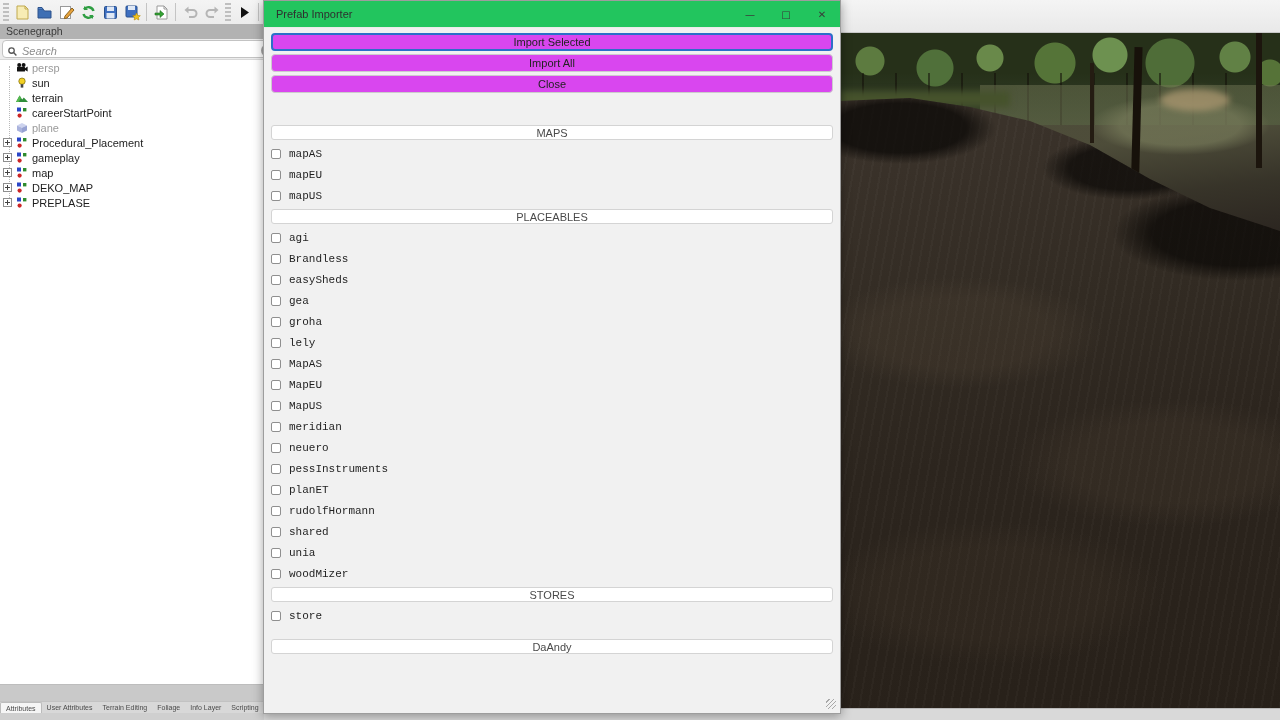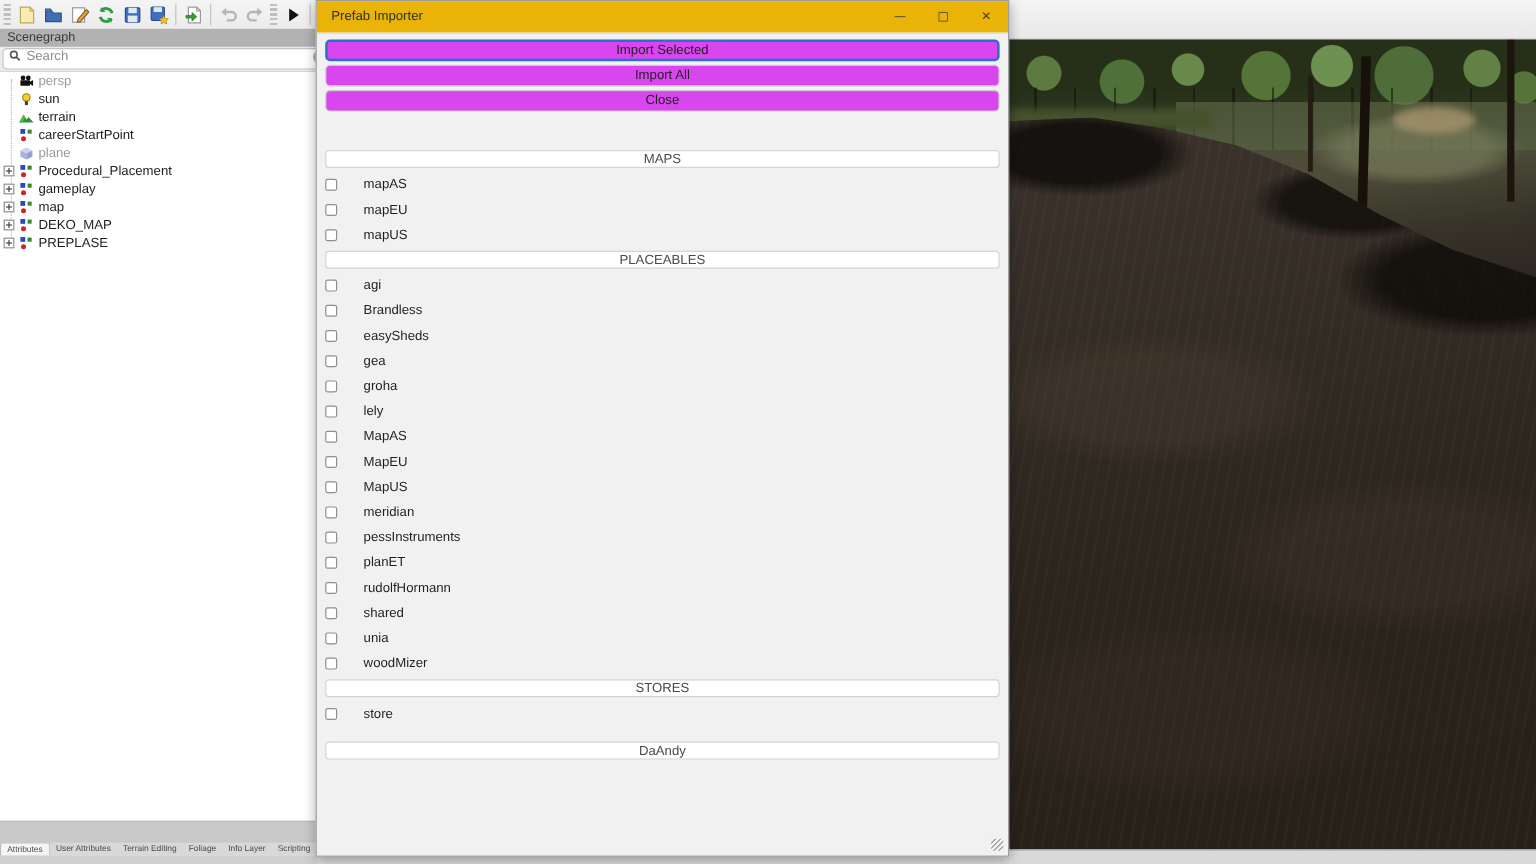--- a/index.html
+++ b/index.html
@@ -15,21 +15,21 @@
     background:repeating-linear-gradient(180deg,#bfbfbf 0 2px,transparent 2px 4px); }
   .tbtn { width:22px; height:22px; display:flex; align-items:center; justify-content:center; border-radius:3px; }
   .tsep { width:1px; height:18px; background:#c4c4c4; margin:0 3px; }
 
   
   #left-panel { position:absolute; left:0; top:24px; width:280px; bottom:0;
     background:#ececec; border-right:1px solid #c9c9c9; }
   .panel-header { height:15px; background:#b2b2b2; color:#3a3a3a; font-size:10.5px;
     line-height:15px; padding-left:6px; }
   .search-row { height:18px; margin:1px 0 0 2px; background:#ffffff; border:1px solid #c3c3c3;
-    border-radius:4px; display:flex; align-items:flex-start; padding:0 4px; }
+    border-radius:4px; display:flex; align-items:flex-end; padding:0 4px;font-style:italic; }
   .search-row .ph { flex:1; font-size:11px; color:#8c8c8c; margin-left:4px; }
   .clear-btn { width:13px; height:13px; border-radius:50%; background:#a3a3a3; color:#fff;
     font-size:8px; line-height:13px; text-align:center; }
   #tree { position:absolute; left:0; top:35px; right:0; bottom:36px; background:#ffffff;
     border-top:1px solid #d8d8d8; padding-top:0; overflow:hidden; }
   #tree-rows { position:relative; }
   #tree-rows .guide { position:absolute; left:9px; top:6px; bottom:6px;
     border-left:1px dotted #b9b9b9; }
   .trow { height:15px; display:flex; align-items:center; position:relative; }
   .texp { width:9px; height:9px; margin-left:3px; border:1px solid #8f8f8f; background:#fff;
@@ -91,36 +91,36 @@
       radial-gradient(ellipse 220px 90px at 150px 560px, rgba(80,66,50,.16) 0 50%, rgba(0,0,0,0) 80%),
       repeating-linear-gradient(100deg, rgba(255,255,255,.022) 0 2px, rgba(0,0,0,0) 2px 9px),
       linear-gradient(170deg, #3a322a 0 120px, #322b23 300px, #2c251e 60%, #272019 100%); }
 
   #bottom-strip-right { position:absolute; left:264px; right:0; bottom:0; height:12px;
     background:#d9d9d9; border-top:1px solid #b9b9b9; }
 
   
   #dialog { position:absolute; left:263px; top:0; width:578px; height:714px;
     background:#f1f1f1; border:1px solid #9d9d9d; box-shadow:0 2px 10px rgba(0,0,0,.35); }
-  .titlebar { height:27px; background:#eab308; border-bottom:1px solid #ebebeb;
+  .titlebar { height:27px; background:#22c55e; border-bottom:1px solid #ebebeb;
     display:flex; align-items:center; }
   .title { font-size:11px; color:#2f2f2f; padding-left:12px; flex:1; }
   .wbtn { width:36px; height:27px; display:flex; align-items:center; justify-content:center;
     font-size:10px; color:#3a3a3a; font-family:"DejaVu Sans",sans-serif; }
   .dcontent { padding:5px 7px 0 7px; }
   .dbtn { height:18px; margin-bottom:3px; background:#d946ef; border:1px solid #cccccc;
     border-radius:4px; font-size:11px; color:#222; text-align:center; line-height:16px; }
   .dbtn.focused { border:2px solid #2b6fc8; line-height:14px; }
   .secbar { height:15px; margin:3px 0; background:#ffffff; border:1px solid #d4d4d4;
     border-radius:3px; font-size:11px; color:#4a4a4a; text-align:center; line-height:14px; }
   .secbar.first { margin-top:32px; }
   .secbar.credit { margin-top:13px; }
   .cbrow { height:21px; display:flex; align-items:center; }
   .cb { width:10px; height:10px; background:#fff; border:1px solid #8f8f8f; border-radius:2px; flex:none; }
-  .cblabel { font-size:11px; color:#1f1f1f; margin-left:22px; }
+  .cblabel { font-size:11px; color:#1f1f1f; margin-left:8px;font-family:Liberation Mono, monospace; }
   .dlg-grip { position:absolute; right:4px; bottom:4px; width:10px; height:10px;
     background:repeating-linear-gradient(135deg, rgba(0,0,0,0) 0 2px, #a8a8a8 2px 3px); }
 </style>
 </head>
 <body>
 
 <div id="app">
 
   <div id="toolbar">
     <div class="icons">
@@ -421,20 +421,24 @@
           <div class="cbrow">
             <span class="cb"></span>
             <span class="cblabel">MapUS</span>
           </div>
           <div class="cbrow">
             <span class="cb"></span>
             <span class="cblabel">meridian</span>
           </div>
           <div class="cbrow">
             <span class="cb"></span>
+            <span class="cblabel">neuero</span>
+          </div>
+          <div class="cbrow">
+            <span class="cb"></span>
             <span class="cblabel">pessInstruments</span>
           </div>
           <div class="cbrow">
             <span class="cb"></span>
             <span class="cblabel">planET</span>
           </div>
           <div class="cbrow">
             <span class="cb"></span>
             <span class="cblabel">rudolfHormann</span>
           </div>

